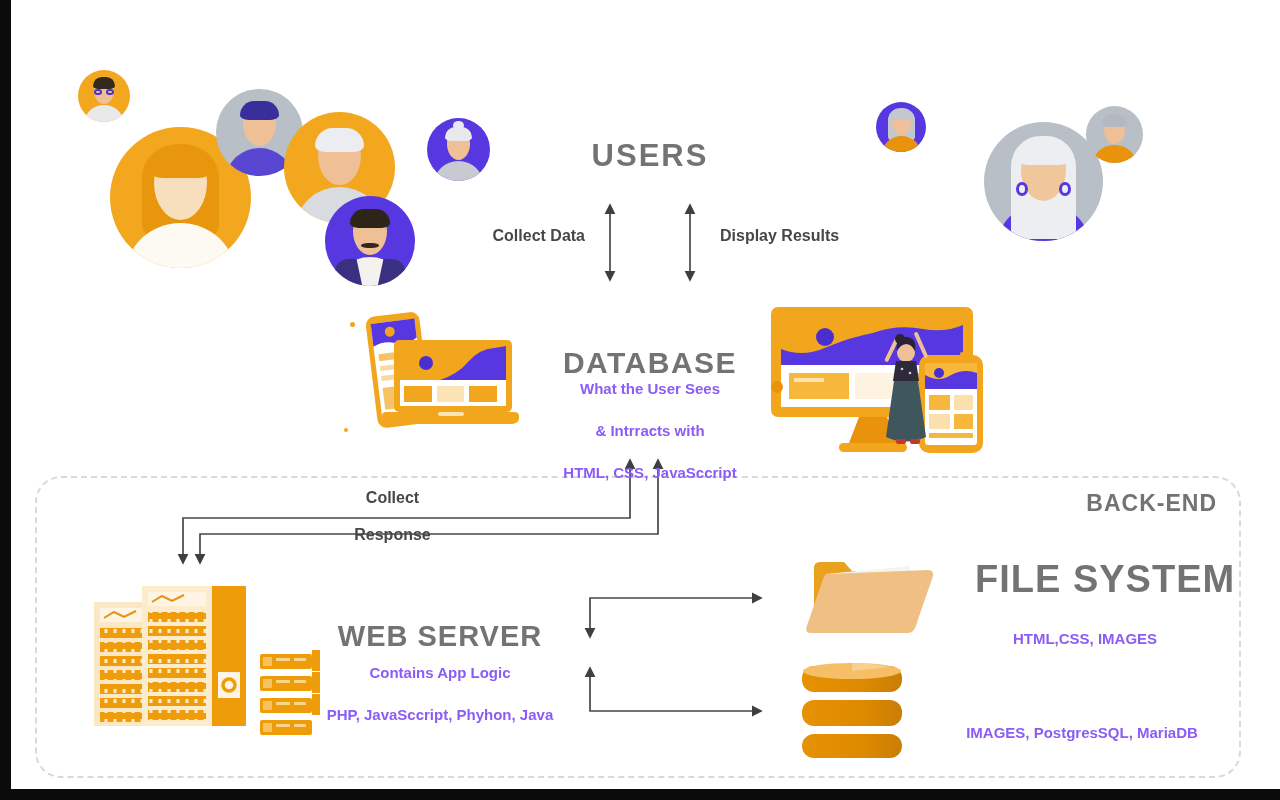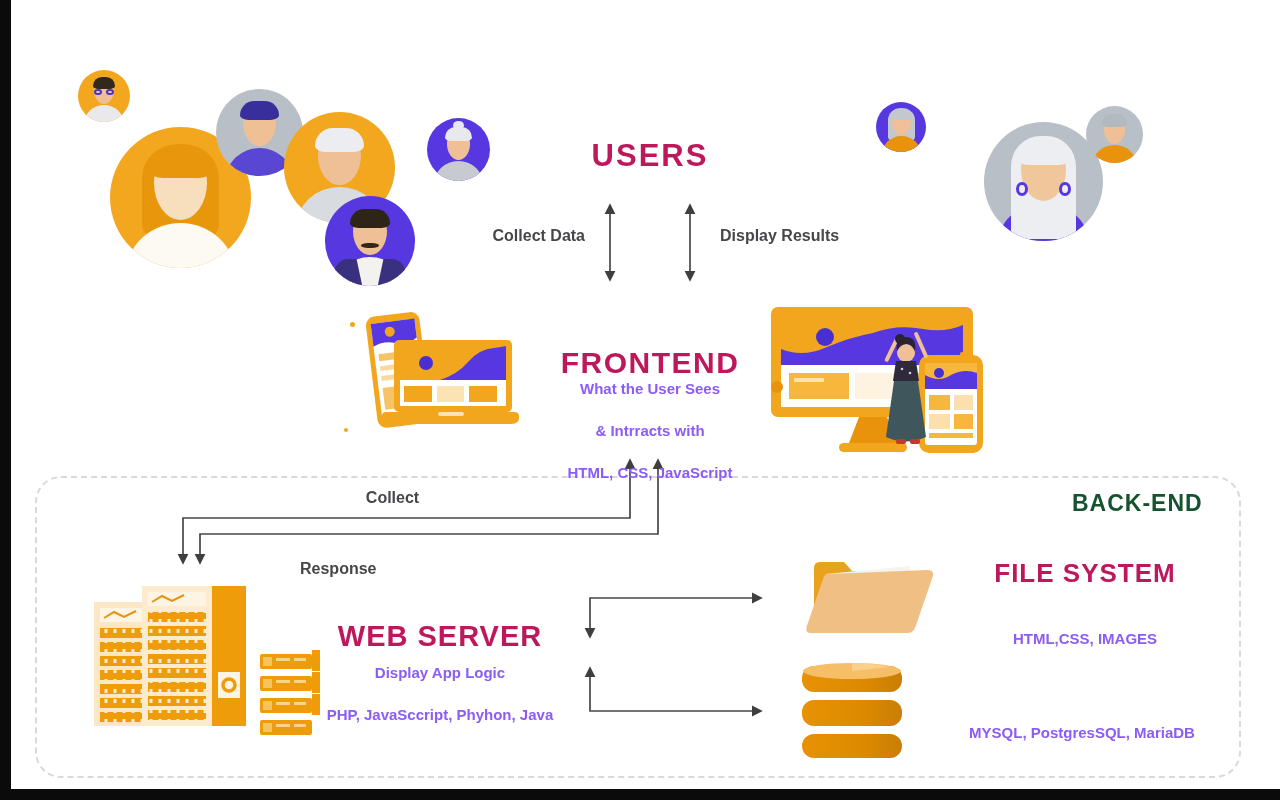--- a/index.html
+++ b/index.html
@@ -6,28 +6,28 @@
   .canvas{position:relative;width:1280px;height:800px;background:#ffffff;overflow:hidden;
           font-family:"Liberation Sans",sans-serif;}
   .edge-left{position:absolute;left:0;top:0;width:11px;height:800px;background:#0b0b0b;z-index:50;}
   .edge-bottom{position:absolute;left:0;top:789px;width:1280px;height:11px;background:#0b0b0b;z-index:50;}
 
   .backend-box{position:absolute;left:35px;top:476px;width:1206px;height:302px;box-sizing:border-box;
                border:2px dashed #d9d9d9;border-radius:26px;z-index:1;}
 
   .wires{position:absolute;left:0;top:0;z-index:2;}
 
-  .hd1{position:absolute;z-index:3;font-weight:bold;color:#be185d;text-align:center;white-space:nowrap;}
+  .hd1{position:absolute;z-index:3;font-weight:bold;color:#737373;text-align:center;white-space:nowrap;}
   .sub{position:absolute;z-index:3;font-size:15px;font-weight:bold;color:#8b5cf6;text-align:center;
        line-height:21px;white-space:pre-line;}
   .lbl{position:absolute;z-index:3;font-size:16px;font-weight:bold;color:#47474a;white-space:nowrap;}
   .title{position:absolute;left:20px;top:36px;width:1256px;text-align:center;z-index:3;
          font-size:34px;font-weight:bold;letter-spacing:1.5px;color:#f2a61e;}
-  .backend-lbl{position:absolute;left:1072px;top:490px;width:145px;text-align:left;z-index:3;
-               font-size:23px;font-weight:bold;letter-spacing:1px;color:#14532d;}
+  .backend-lbl{position:absolute;left:1072px;top:490px;width:145px;text-align:right;z-index:3;
+               font-size:23px;font-weight:bold;letter-spacing:1px;color:#737373;}
 
   
   .av{position:absolute;border-radius:50%;overflow:hidden;background:var(--bg);z-index:2;}
   .av i{position:absolute;display:block;}
   .av .hd{left:31%;top:20%;width:38%;height:46%;background:var(--skin);
           border-radius:46% 46% 50% 50%/42% 42% 58% 58%;}
   .av .bd{left:11%;bottom:-6%;width:78%;height:38%;background:var(--shirt);
           border-radius:52% 52% 0 0/100% 100% 0 0;}
   .av .tp{left:28%;top:14%;width:44%;height:22%;background:var(--hair);
           border-radius:50% 50% 30% 30%/100% 100% 34% 34%;}
@@ -71,37 +71,37 @@
       <path d="M658 461 V534 H200 V562" marker-start="url(#ah)" marker-end="url(#ah)"></path>
       <path d="M590 636 V598 H760" marker-start="url(#ah)" marker-end="url(#ah)"></path>
       <path d="M590 669 V711 H760" marker-start="url(#ah)" marker-end="url(#ah)"></path>
     </g>
   </svg>
 
   <div class="hd1" style="left:500px;top:138px;width:300px;font-size:31px;letter-spacing:2px;">USERS</div>
   <div class="lbl" style="left:420px;top:227px;width:165px;text-align:right;">Collect Data</div>
   <div class="lbl" style="left:720px;top:227px;">Display Results</div>
 
-  <div class="hd1" style="left:540px;top:346px;width:220px;font-size:30px;letter-spacing:1.5px;">FRONTEND</div>
+  <div class="hd1" style="left:540px;top:346px;width:220px;font-size:30px;letter-spacing:1.5px;">DATABASE</div>
   <div class="sub" style="left:515px;top:378px;width:270px;"><span>What the User Sees</span><br>
     <span>&amp; Intrracts with</span><br>
-    <span>HTML, CSS, JavaScript</span></div>
+    <span>HTML, CSS, JavaSccript</span></div>
 
   <div class="lbl" style="left:300px;top:489px;width:185px;text-align:center;">Collect</div>
-  <div class="lbl" style="left:300px;top:560px;width:185px;">Response</div>
+  <div class="lbl" style="left:300px;top:526px;width:185px;text-align:center;">Response</div>
   <div class="backend-lbl">BACK-END</div>
 
   <div class="hd1" style="left:330px;top:620px;width:220px;font-size:29px;letter-spacing:1px;">WEB SERVER</div>
-  <div class="sub" style="left:300px;top:662px;width:280px;"><span>Display App Logic</span><br>
+  <div class="sub" style="left:300px;top:662px;width:280px;"><span>Contains App Logic</span><br>
     <span>PHP, JavaSccript, Phyhon, Java</span></div>
 
-  <div class="hd1" style="left:975px;top:558px;width:220px;font-size:26px;letter-spacing:1px;text-align:center;">FILE SYSTEM</div>
+  <div class="hd1" style="left:975px;top:558px;width:220px;font-size:38px;letter-spacing:1px;text-align:center;">FILE SYSTEM</div>
   <div class="sub" style="left:975px;top:602px;width:220px;margin-top:26px;">HTML,CSS, IMAGES</div>
 
-  <div class="sub" style="left:952px;top:722px;width:260px;">MYSQL, PostgresSQL, MariaDB</div>
+  <div class="sub" style="left:952px;top:722px;width:260px;">IMAGES, PostgresSQL, MariaDB</div>
 
   <div class="av" style="left:78px;top:70px;width:52px;height:52px;--bg:#f2a71e;--skin:#efc096;--hair:#33281c;--shirt:#e9e9ec;">
       <i class="bd"></i>
       <i class="hd"></i>
       <i class="tp"></i>
       <i class="gl"></i>
     </div>
   <div class="av" style="left:110px;top:127px;width:141px;height:141px;--bg:#f2a71e;--skin:#f7dfbd;--hair:#e8970c;--shirt:#fdfaf4;">
       <i class="hb"></i>
       <i class="bd"></i>

